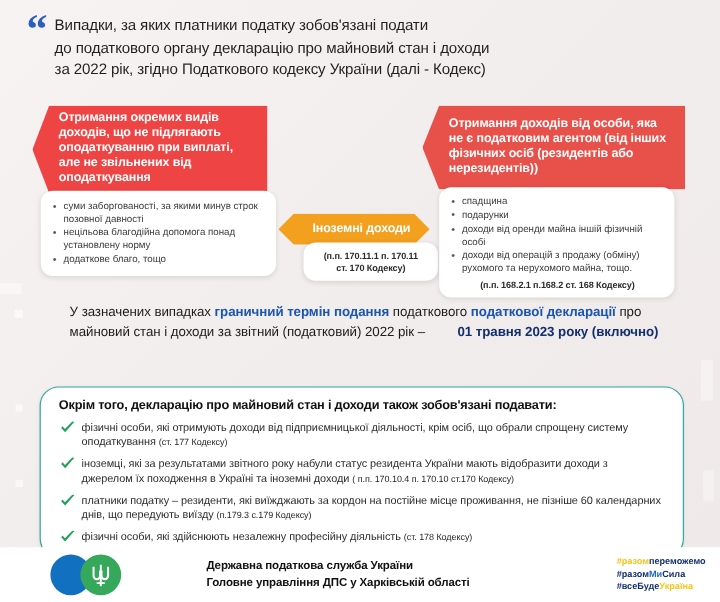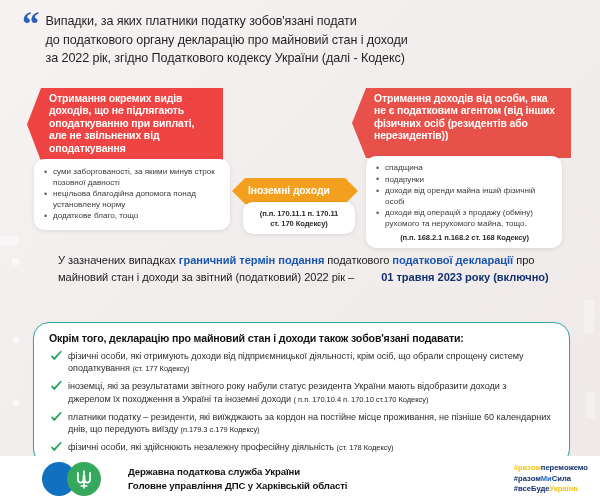--- a/index.html
+++ b/index.html
@@ -119,38 +119,38 @@
 
   
   .card-mid { left: 232px; top: 178px; width: 126px; }
   .banner-orange {
     background: #f2a01e;
     clip-path: polygon(13px 0, calc(100% - 13px) 0, 100% 50%, calc(100% - 13px) 100%, 13px 100%, 0 50%);
     width: 126px;
     min-height: 26px;
     display: flex;
     align-items: center;
-    justify-content: flex-start;
+    justify-content: flex-end;
     padding: 4px 16px;
     font-size: 10.4px;
     text-align: center;
   }
-  .card-mid .body-box { width: 112px; margin-left: 11px; padding: 7px 6px 6px 6px; }
+  .card-mid .body-box { width: 112px; margin-left: 21px; padding: 7px 6px 6px 6px; }
   .card-mid .cite { margin-top: 0; }
 
   
   .card-right { left: 352px; top: 88px; width: 219px; }
   .banner-red {
     background: #e8504a;
     clip-path: polygon(14px 0, 100% 0, 100% 100%, 14px 100%, 0 50%);
     padding-left: 22px;
     width: 219px;
     min-height: 70px;
     display: flex;
-    align-items: flex-start;
+    align-items: center;
   }
   .card-right .body-box { width: 196px; margin-left: 14px; padding: 7px 9px 6px 10px; }
   .card-right .cite { margin-top: 3px; }
 
   
   .statement {
     position: absolute;
     left: 58px; top: 252px;
     width: 520px;
     font-size: 11.1px;
@@ -218,20 +218,21 @@
   .circle-blue { left: 0; background: #1170bf; }
   .circle-green { left: 25px; background: #35a85b; display:flex; align-items:center; justify-content:center; }
   .trident { width: 16px; height: 19px; }
   .org { margin-left: 10px; }
   .org-line {
     font-size: 9.6px;
     font-weight: bold;
     color: #111111;
     line-height: 14px;
     letter-spacing: -0.1px;
+    margin-left: 44px;
   }
   .tags {
     position: absolute;
     right: 12px;
     top: 50%;
     transform: translateY(-50%);
     text-align: left;
   }
   .tag {
     font-size: 7.6px;

